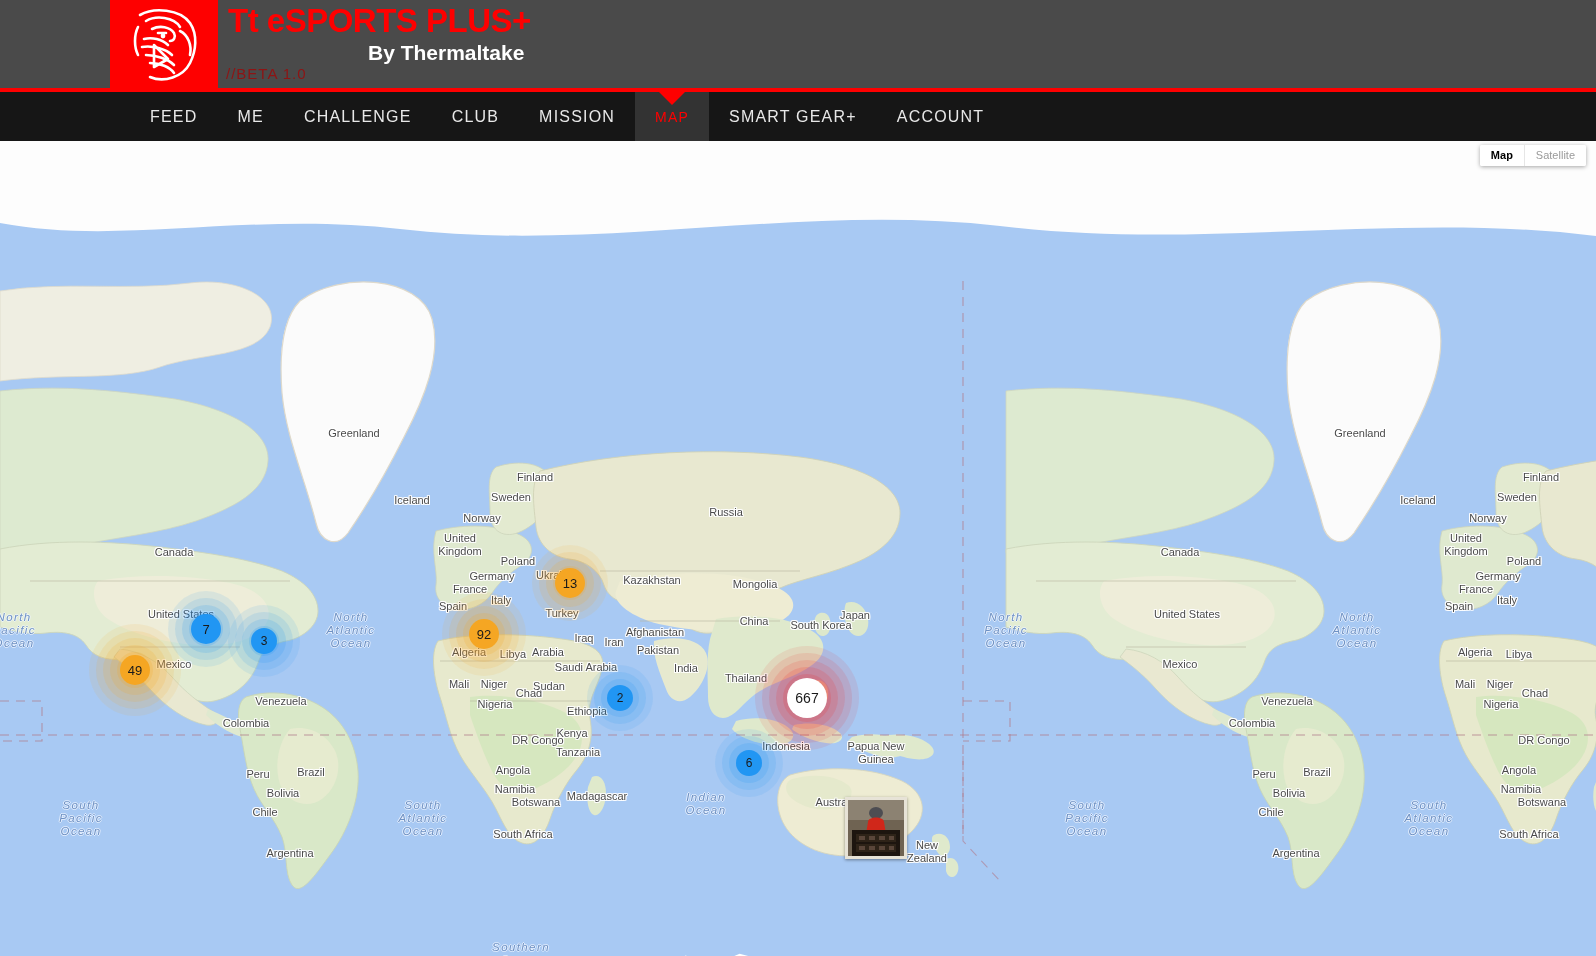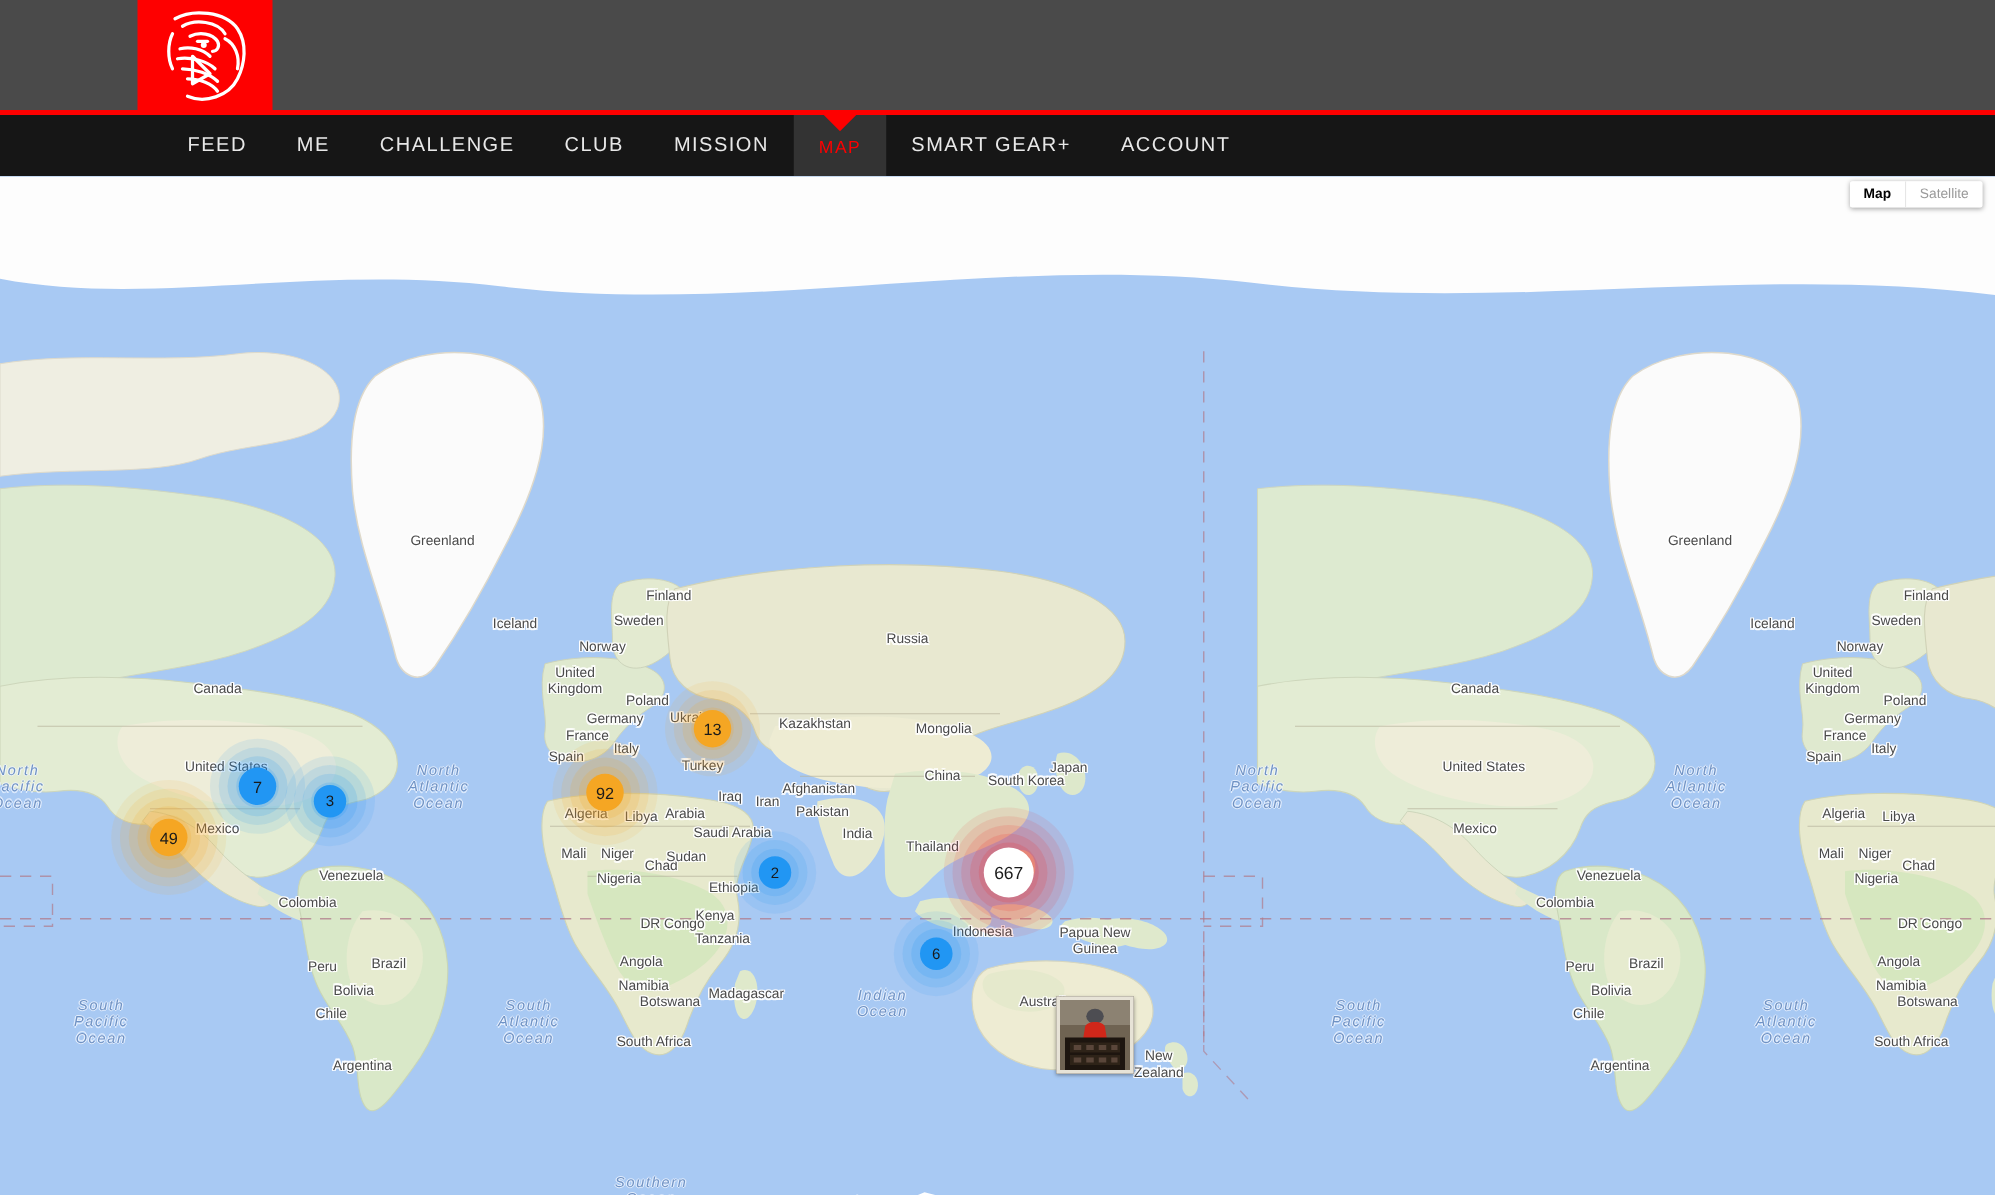--- a/index.html
+++ b/index.html
@@ -187,20 +187,25 @@
         <circle cx="41" cy="31" r="2.4" fill="#ffffff" stroke="none"></circle>
         <path d="M22 34 C30 32, 40 34, 46 40"></path>
         <path d="M20 42 C30 40, 44 44, 50 50"></path>
         <path d="M24 50 C34 50, 46 54, 52 60"></path>
         <path d="M28 58 C38 58, 48 62, 52 68"></path>
         <path d="M32 40 L46 54 L32 62 Z"></path>
         <path d="M58 26 C66 30, 70 40, 68 50"></path>
         <path d="M16 22 C12 30, 12 42, 16 50"></path>
       </g>
     </svg>
+  </div>
+  <div class="brand-wrap">
+    <div class="brand-title">Tt eSPORTS PLUS+</div>
+    <div class="brand-sub">By Thermaltake</div>
+    <div class="brand-beta">//BETA 1.0</div>
   </div>
   <div class="header-redline"></div>
 </div>
 
 <div class="nav">
   <div class="nav-inner" id="nav-inner">
       <div class="nav-item">
         <span>FEED</span>
       </div>
       <div class="nav-item">

